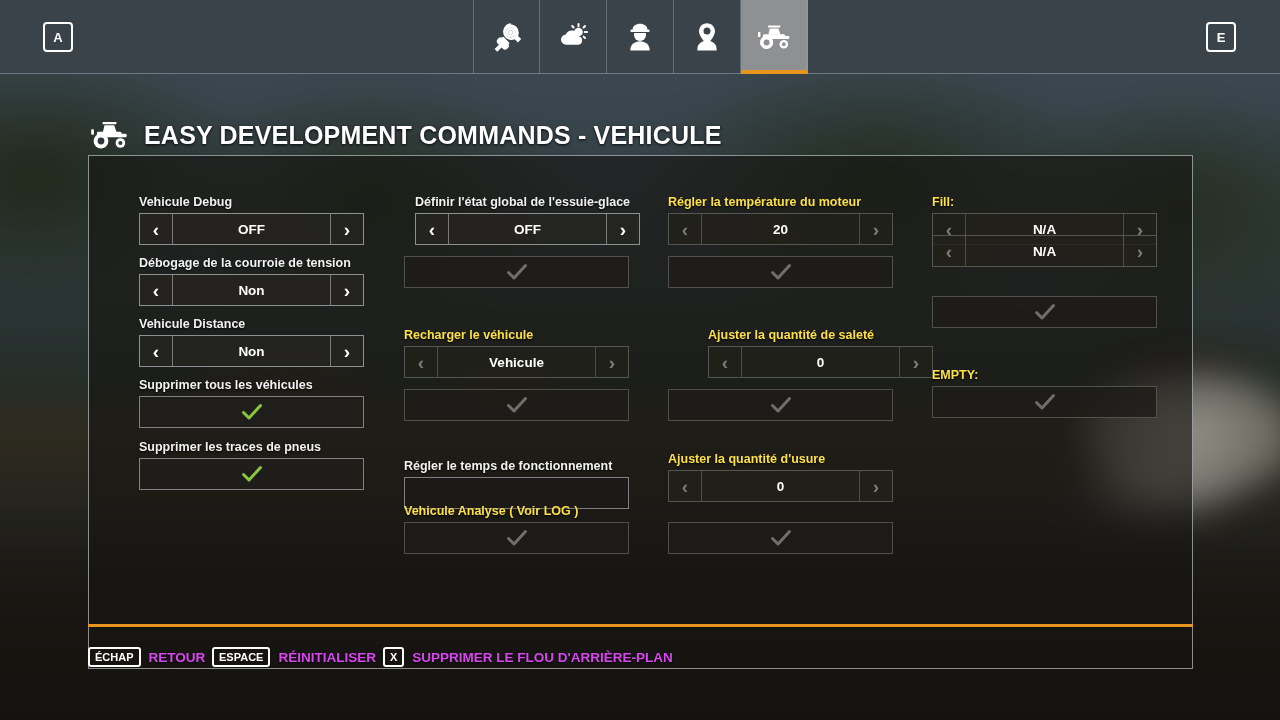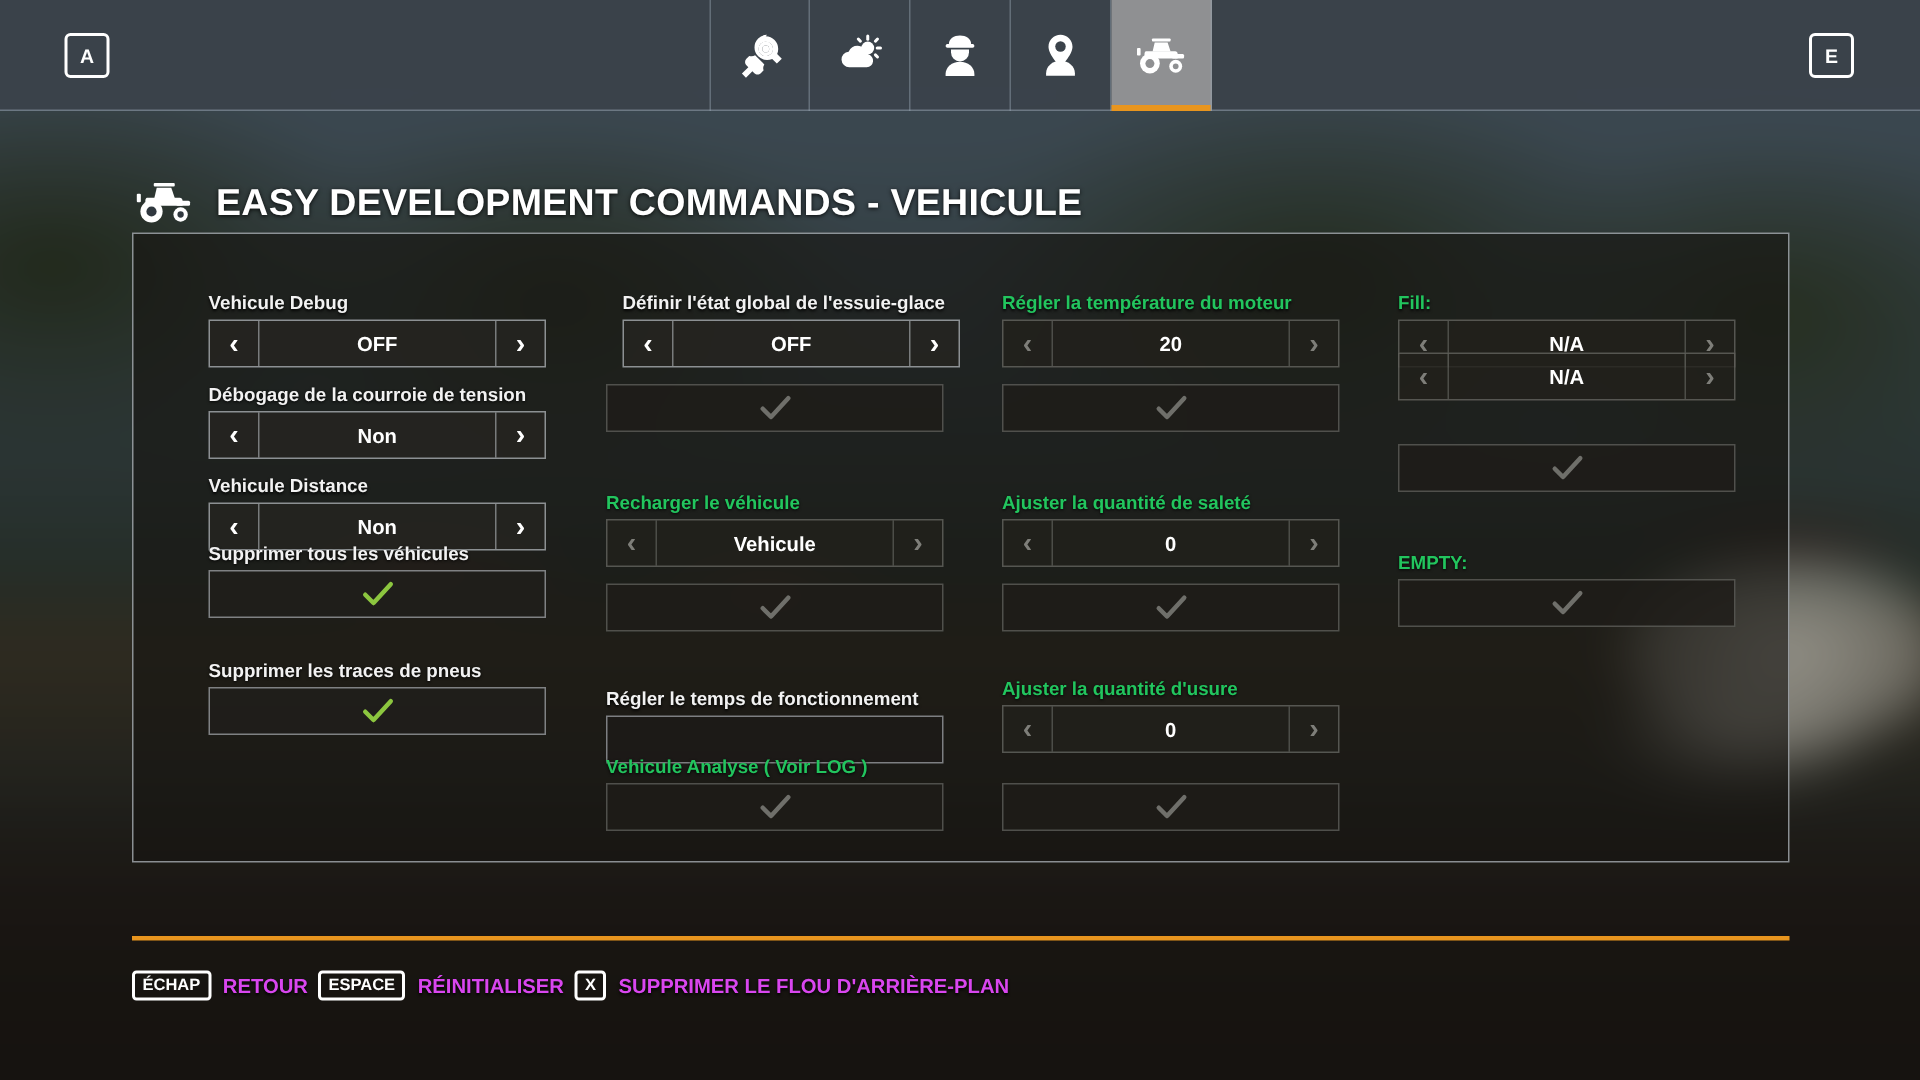--- a/index.html
+++ b/index.html
@@ -85,21 +85,21 @@
   .title-icon { width: 42px; height: 34px; display: block; }
   .title-text {
     color: #ffffff; font-size: 25px; font-weight: bold;
     letter-spacing: 0.2px;
     text-shadow: 0 1px 3px rgba(0,0,0,0.85);
   }
 
   
   .panel {
     position: absolute; left: 88px; top: 155px;
-    width: 1105px; height: 420px;
+    width: 1105px; height: 514px;
     border: 1px solid rgba(200,208,215,0.65);
     background: rgba(22,21,18,0.62);
   }
   .panel-underline {
     position: absolute; left: 88px; top: 624px;
     width: 1105px; height: 3px; background: #e8951e;
   }
 
   .columns {
     position: absolute; left: 0; top: 0; width: 100%; height: 100%;
@@ -110,21 +110,21 @@
   .col-2 { left: 579px; }
   .col-3 { left: 843px; }
 
   .group { position: absolute; width: 225px; }
 
   .lbl {
     color: #f2f2f2; font-size: 12.5px; font-weight: bold;
     margin-bottom: 4px; white-space: nowrap;
     text-shadow: 0 1px 2px rgba(0,0,0,0.9);
   }
-  .lbl.dim { color: #22c55e; }
+  .lbl.dim { color: #fde047; }
 
   
   .sel {
     display: flex; height: 32px;
     border: 1px solid rgba(205,212,218,0.62);
     background: rgba(38,36,32,0.80);
   }
   .sel .arrow {
     width: 33px; display: flex; align-items: center; justify-content: center;
     color: #ffffff; font-size: 19px; font-weight: bold;
@@ -292,21 +292,21 @@
             </div>
           </div>
           <div class="group" style="top: 161px;">
             <div class="lbl">Vehicule Distance</div>
             <div class="sel">
               <div class="arrow left">‹</div>
               <div class="val">Non</div>
               <div class="arrow right">›</div>
             </div>
           </div>
-          <div class="group" style="top: 206px;">
+          <div class="group" style="top: 222px;">
             <div class="lbl">Supprimer tous les véhicules</div>
             <div class="chk">
               <span>
                 <svg width="22" height="18" viewBox="0 0 22 18" fill="none" stroke="#8cc63f" stroke-width="3" stroke-linecap="round" stroke-linejoin="round">
                   <path d="M2.5 9.5 L8 15 L19.5 2.5"></path>
                 </svg>
               </span>
             </div>
           </div>
           <div class="group" style="top: 284px;">
@@ -381,21 +381,21 @@
           </div>
           <div class="group" style="top: 100px;">
             <div class="chk dim">
               <span>
                 <svg width="22" height="18" viewBox="0 0 22 18" fill="none" stroke="#6f6f6a" stroke-width="3" stroke-linecap="round" stroke-linejoin="round">
                   <path d="M2.5 9.5 L8 15 L19.5 2.5"></path>
                 </svg>
               </span>
             </div>
           </div>
-          <div class="group" style="top: 172px;">
+          <div class="group" style="top: 172px; margin-left: 40px;">
             <div class="lbl dim">Ajuster la quantité de saleté</div>
             <div class="sel dim">
               <div class="arrow left">‹</div>
               <div class="val">0</div>
               <div class="arrow right">›</div>
             </div>
           </div>
           <div class="group" style="top: 233px;">
             <div class="chk dim">
               <span>

